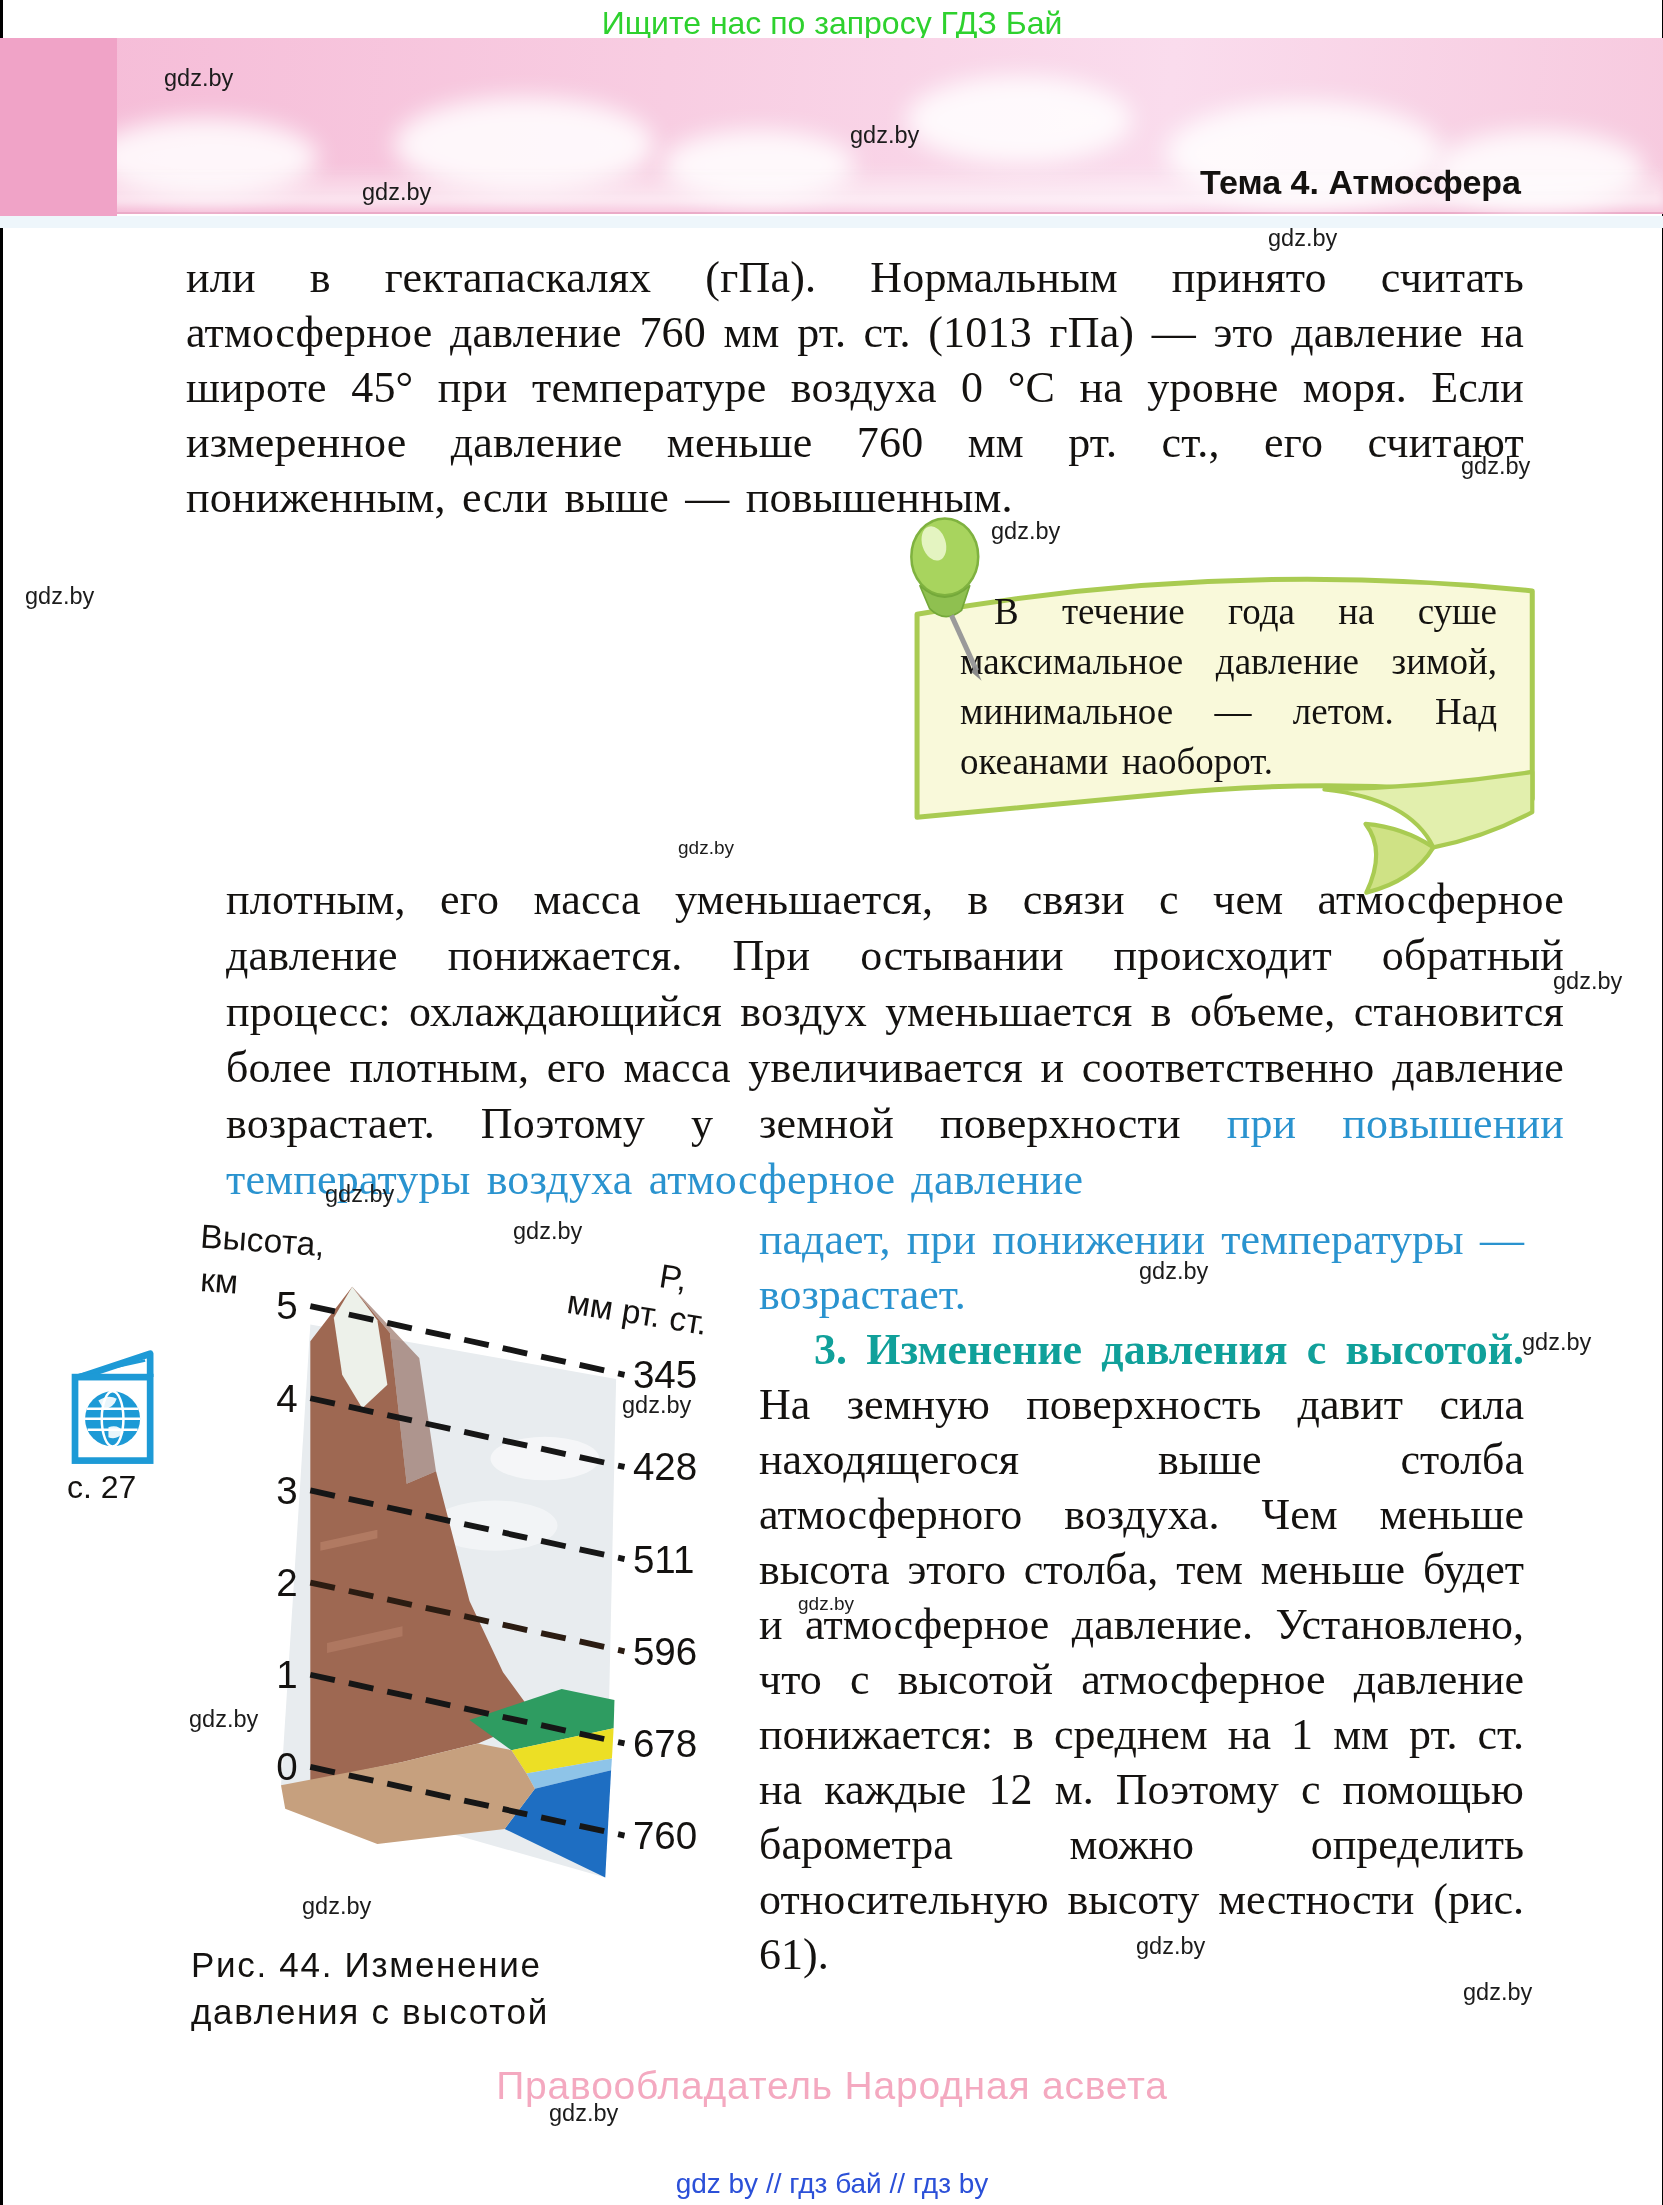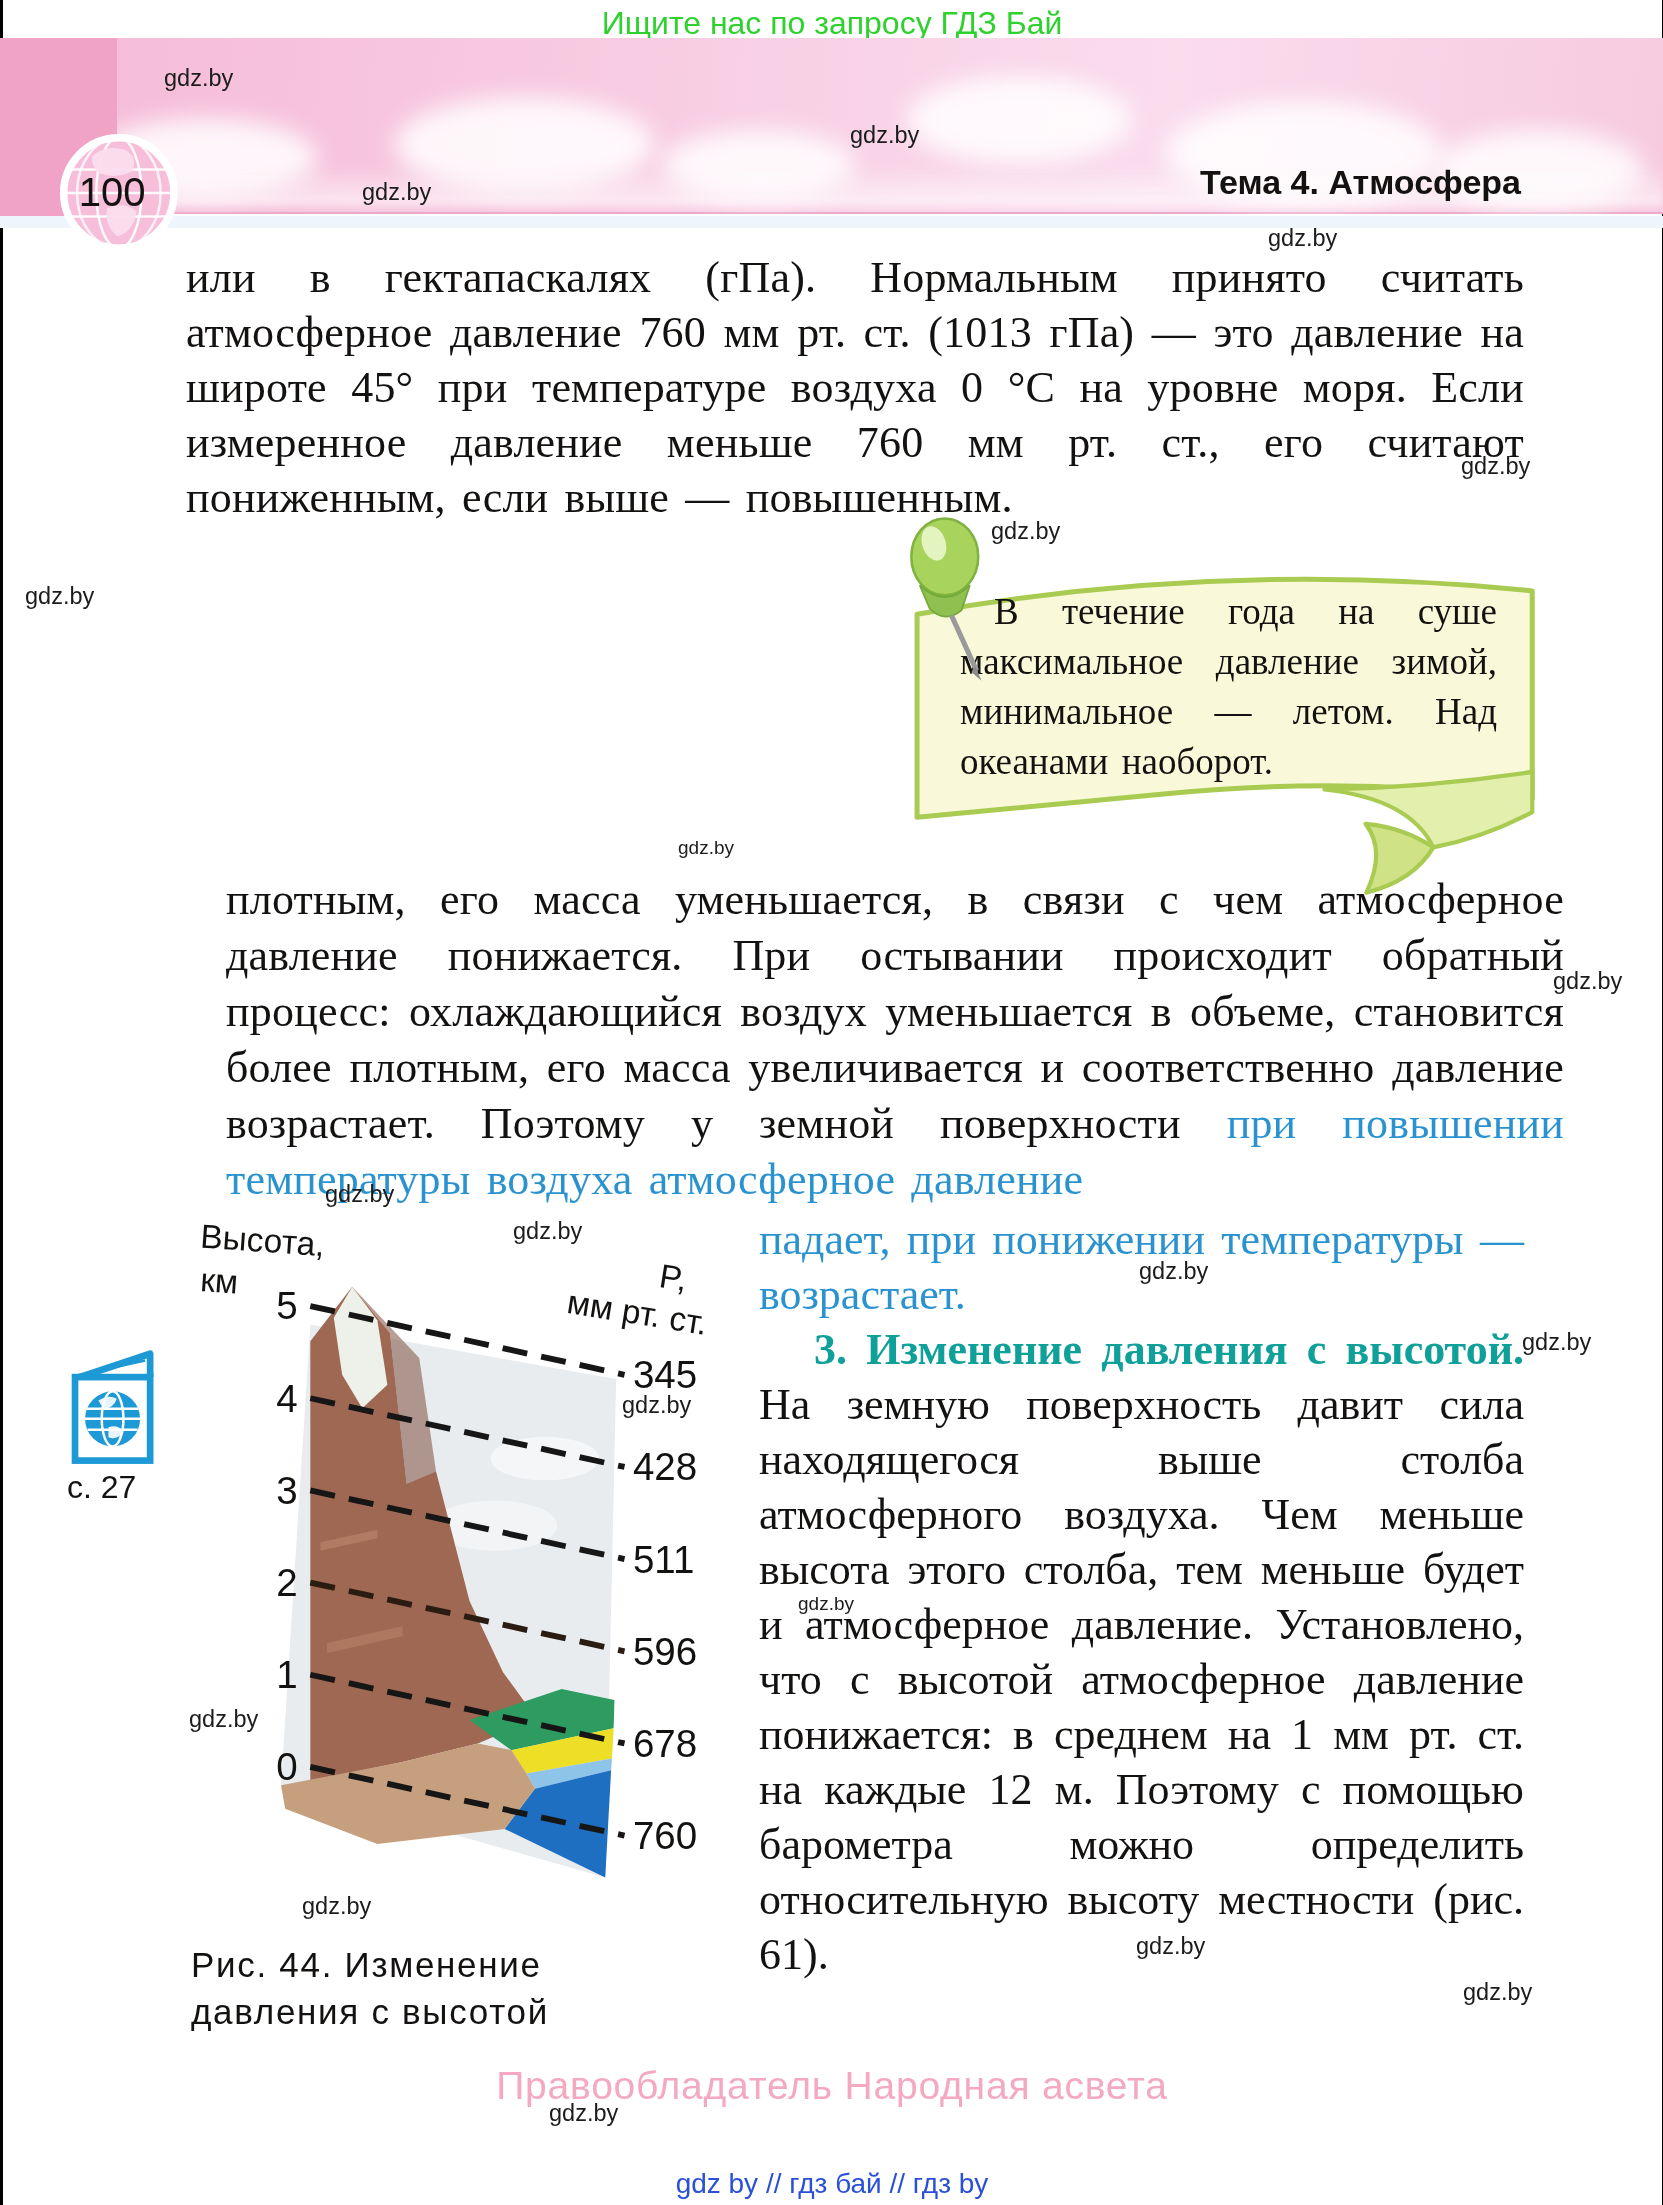--- a/index.html
+++ b/index.html
@@ -88,33 +88,20 @@
     <div class="cloud" style="left:394px;top:59px;width:260px;height:96px;"></div>
     <div class="cloud" style="left:662px;top:92px;width:193px;height:71px;"></div>
     <div class="cloud" style="left:906px;top:38px;width:226px;height:88px;"></div>
     <div class="cloud" style="left:1166px;top:63px;width:277px;height:105px;"></div>
     <div class="cloud" style="left:1434px;top:92px;width:210px;height:80px;"></div>
     <div class="band"></div>
   </div>
   <div class="bluestrip"></div>
   <div class="sidestrip"></div>
 
-  <div class="globe-badge">
-    <svg width="127" height="143" viewBox="0 0 152 170">
-      <circle cx="74" cy="82" r="66" fill="#f6bed8" stroke="#ffffff" stroke-width="9"></circle>
-      <ellipse cx="74" cy="82" rx="27" ry="66" fill="none" stroke="rgba(255,255,255,.9)" stroke-width="3"></ellipse>
-      <ellipse cx="74" cy="82" rx="50" ry="66" fill="none" stroke="rgba(255,255,255,.75)" stroke-width="3"></ellipse>
-      <line x1="10" y1="54" x2="138" y2="54" stroke="rgba(255,255,255,.9)" stroke-width="3"></line>
-      <line x1="8" y1="82" x2="140" y2="82" stroke="rgba(255,255,255,.9)" stroke-width="3"></line>
-      <line x1="12" y1="110" x2="136" y2="110" stroke="rgba(255,255,255,.9)" stroke-width="3"></line>
-      <path d="M42,38 Q58,24 80,30 Q98,38 90,56 Q70,66 50,58 Q40,48 42,38 Z" fill="#fbdded" opacity=".95"></path>
-      <path d="M60,100 Q82,92 95,104 Q92,128 72,134 Q56,120 60,100 Z" fill="#fbdded" opacity=".95"></path>
-      <text x="66" y="98" text-anchor="middle" font-size="48">100</text>
-    </svg>
-  </div>
 
   <div class="theme">Тема 4. Атмосфера</div>
 
   <p class="body p1">или в гектапаскалях (гПа). Нормальным принято считать атмосферное давление 760 мм рт. ст. (1013 гПа) — это давление на широте 45° при температуре воздуха 0 °С на уровне моря. Если измеренное давление меньше 760 мм рт. ст., его считают пониженным, если выше  — повышенным.</p>
 
 
   <div class="notebox">
     <svg width="637" height="361" viewBox="0 0 760 430">
       <path d="M12,80 Q378,14 746,52 L746,300 Q520,272 300,295 Q140,310 12,322 Z" fill="#f9f9da" stroke="#a9cb52" stroke-width="6" stroke-linejoin="round"></path>
       <path d="M498,289 Q600,300 628,358 Q690,346 746,316 L746,268 Q620,287 498,289 Z" fill="#e2efad" stroke="#a9cb52" stroke-width="5" stroke-linejoin="round"></path>

